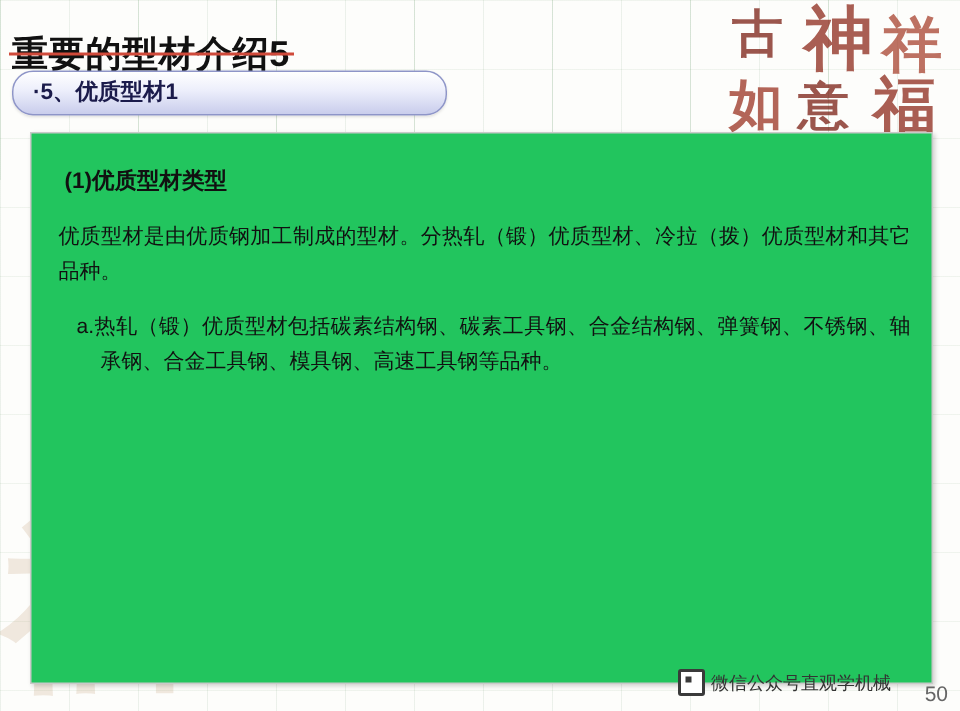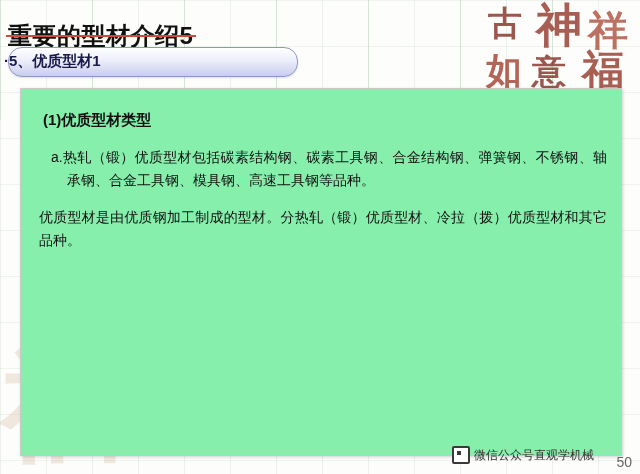--- a/index.html
+++ b/index.html
@@ -108,35 +108,35 @@
     top: 47px;
     width: 288px;
     height: 28px;
     border: 1px solid #8e95c8;
     border-radius: 14px;
     background: linear-gradient(to bottom, #ffffff 0%, #eceefb 45%, #c9cdec 100%);
     box-shadow: 0 1px 2px rgba(0,0,0,0.12);
   }
   .section-banner-text {
     position: absolute;
-    left: 4px;
+    left: 22px;
     top: 52px;
     font-size: 15px;
     font-weight: bold;
     color: #1b1b4b;
   }
 
   
   .content-card {
     position: absolute;
     left: 20px;
     top: 88px;
     width: 600px;
     height: 366px;
-    background: #86efac;
+    background: #22c55e;
     border: 1px solid #c9c9c9;
     box-shadow: 1px 1px 3px rgba(0,0,0,0.18);
   }
 
   .card-inner {
     position: absolute;
     left: 18px;
     top: 16px;
     right: 14px;
   }
@@ -222,24 +222,24 @@
 
   <div class="slide-title">重要的型材介绍5</div>
   <div class="title-rule"></div>
 
   <div class="section-banner"></div>
   <div class="section-banner-text">·5、优质型材1</div>
 
   <div class="content-card">
     <div class="card-inner">
       <div class="heading">(1)优质型材类型</div>
+      <p class="para">优质型材是由优质钢加工制成的型材。分热轧（锻）优质型材、冷拉（拨）优质型材和其它品种。</p>
       <p class="para indent-a">
           <span class="hang">a.热轧（锻）优质型材包括碳素结构钢、碳素工具钢、合金结构钢、弹簧钢、不锈钢、轴承钢、合金工具钢、模具钢、高速工具钢等品种。</span>
         </p>
-      <p class="para">优质型材是由优质钢加工制成的型材。分热轧（锻）优质型材、冷拉（拨）优质型材和其它品种。</p>
     </div>
   </div>
 
   <div class="footer-logo">
     <span class="qr"></span>
     <span class="footer-logo-text">微信公众号直观学机械</span>
   </div>
 
   <div class="page-number">50</div>
 

